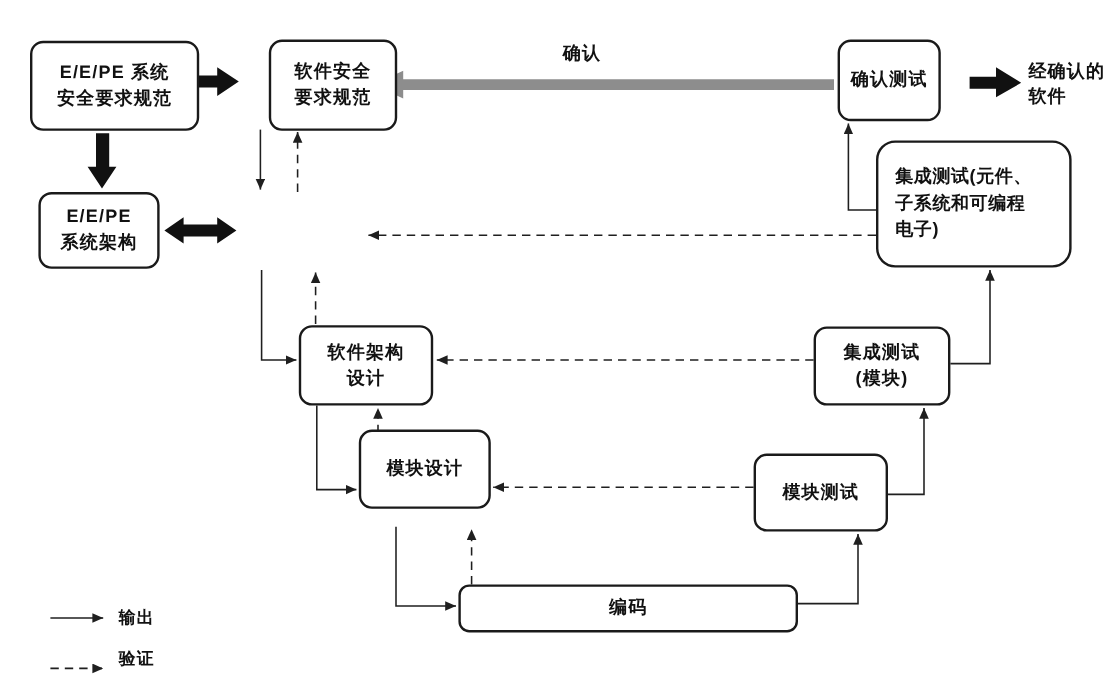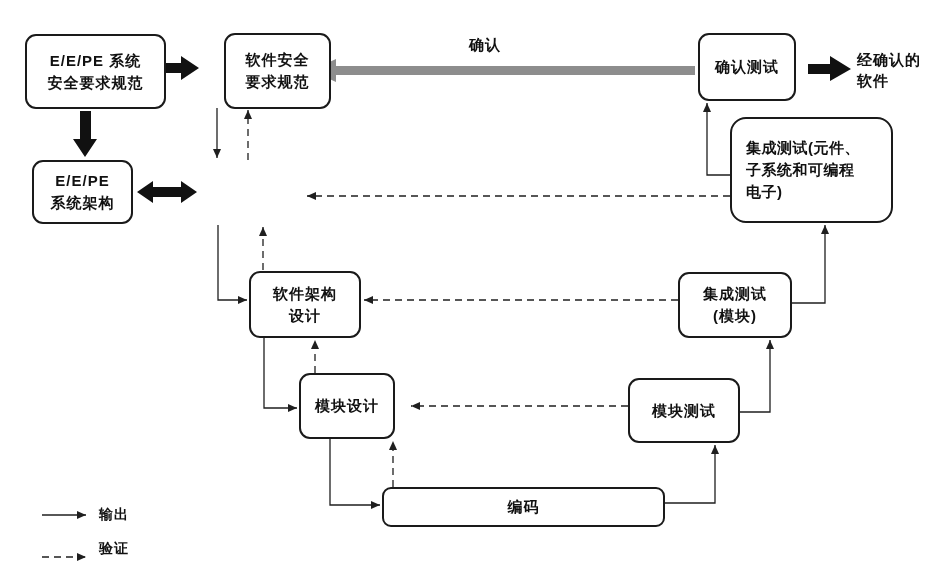--- a/index.html
+++ b/index.html
@@ -107,21 +107,21 @@
     <span>E/E/PE
 系统架构</span>
   </div>
 
 
   <div class="node" style="left:249px;top:271px;width:112px;height:67px;">
     <span>软件架构
 设计</span>
   </div>
 
-  <div class="node" style="left:299px;top:373px;width:96px;height:66px;">
+  <div class="node" style="left:299px;top:358px;width:110px;height:66px;">
     <span>模块设计</span>
   </div>
 
   <div class="node" style="left:382px;top:487px;width:283px;height:40px;border-radius:9px;">
     <span>编码</span>
   </div>
 
   <div class="node" style="left:628px;top:378px;width:112px;height:65px;">
     <span>模块测试</span>
   </div>
@@ -130,21 +130,21 @@
     <span>集成测试
 (模块)</span>
   </div>
 
   <div class="node left-align" style="left:730px;top:117px;width:163px;height:106px;border-radius:16px;">
     <span>集成测试(元件、
 子系统和可编程
 电子)</span>
   </div>
 
-  <div class="node" style="left:698px;top:33px;width:98px;height:68px;">
+  <div class="node" style="left:698px;top:33px;width:86px;height:68px;">
     <span>确认测试</span>
   </div>
 
   <div class="float-label" style="left:857px;top:49px;text-align:left;">经确认的
 软件</div>
 
   <div class="float-label" style="left:450px;top:34px;width:70px;text-align:center;">确认</div>
 
   <div class="legend-label" style="left:99px;top:506px;">输出</div>
   <div class="legend-label" style="left:99px;top:540px;">验证</div>

